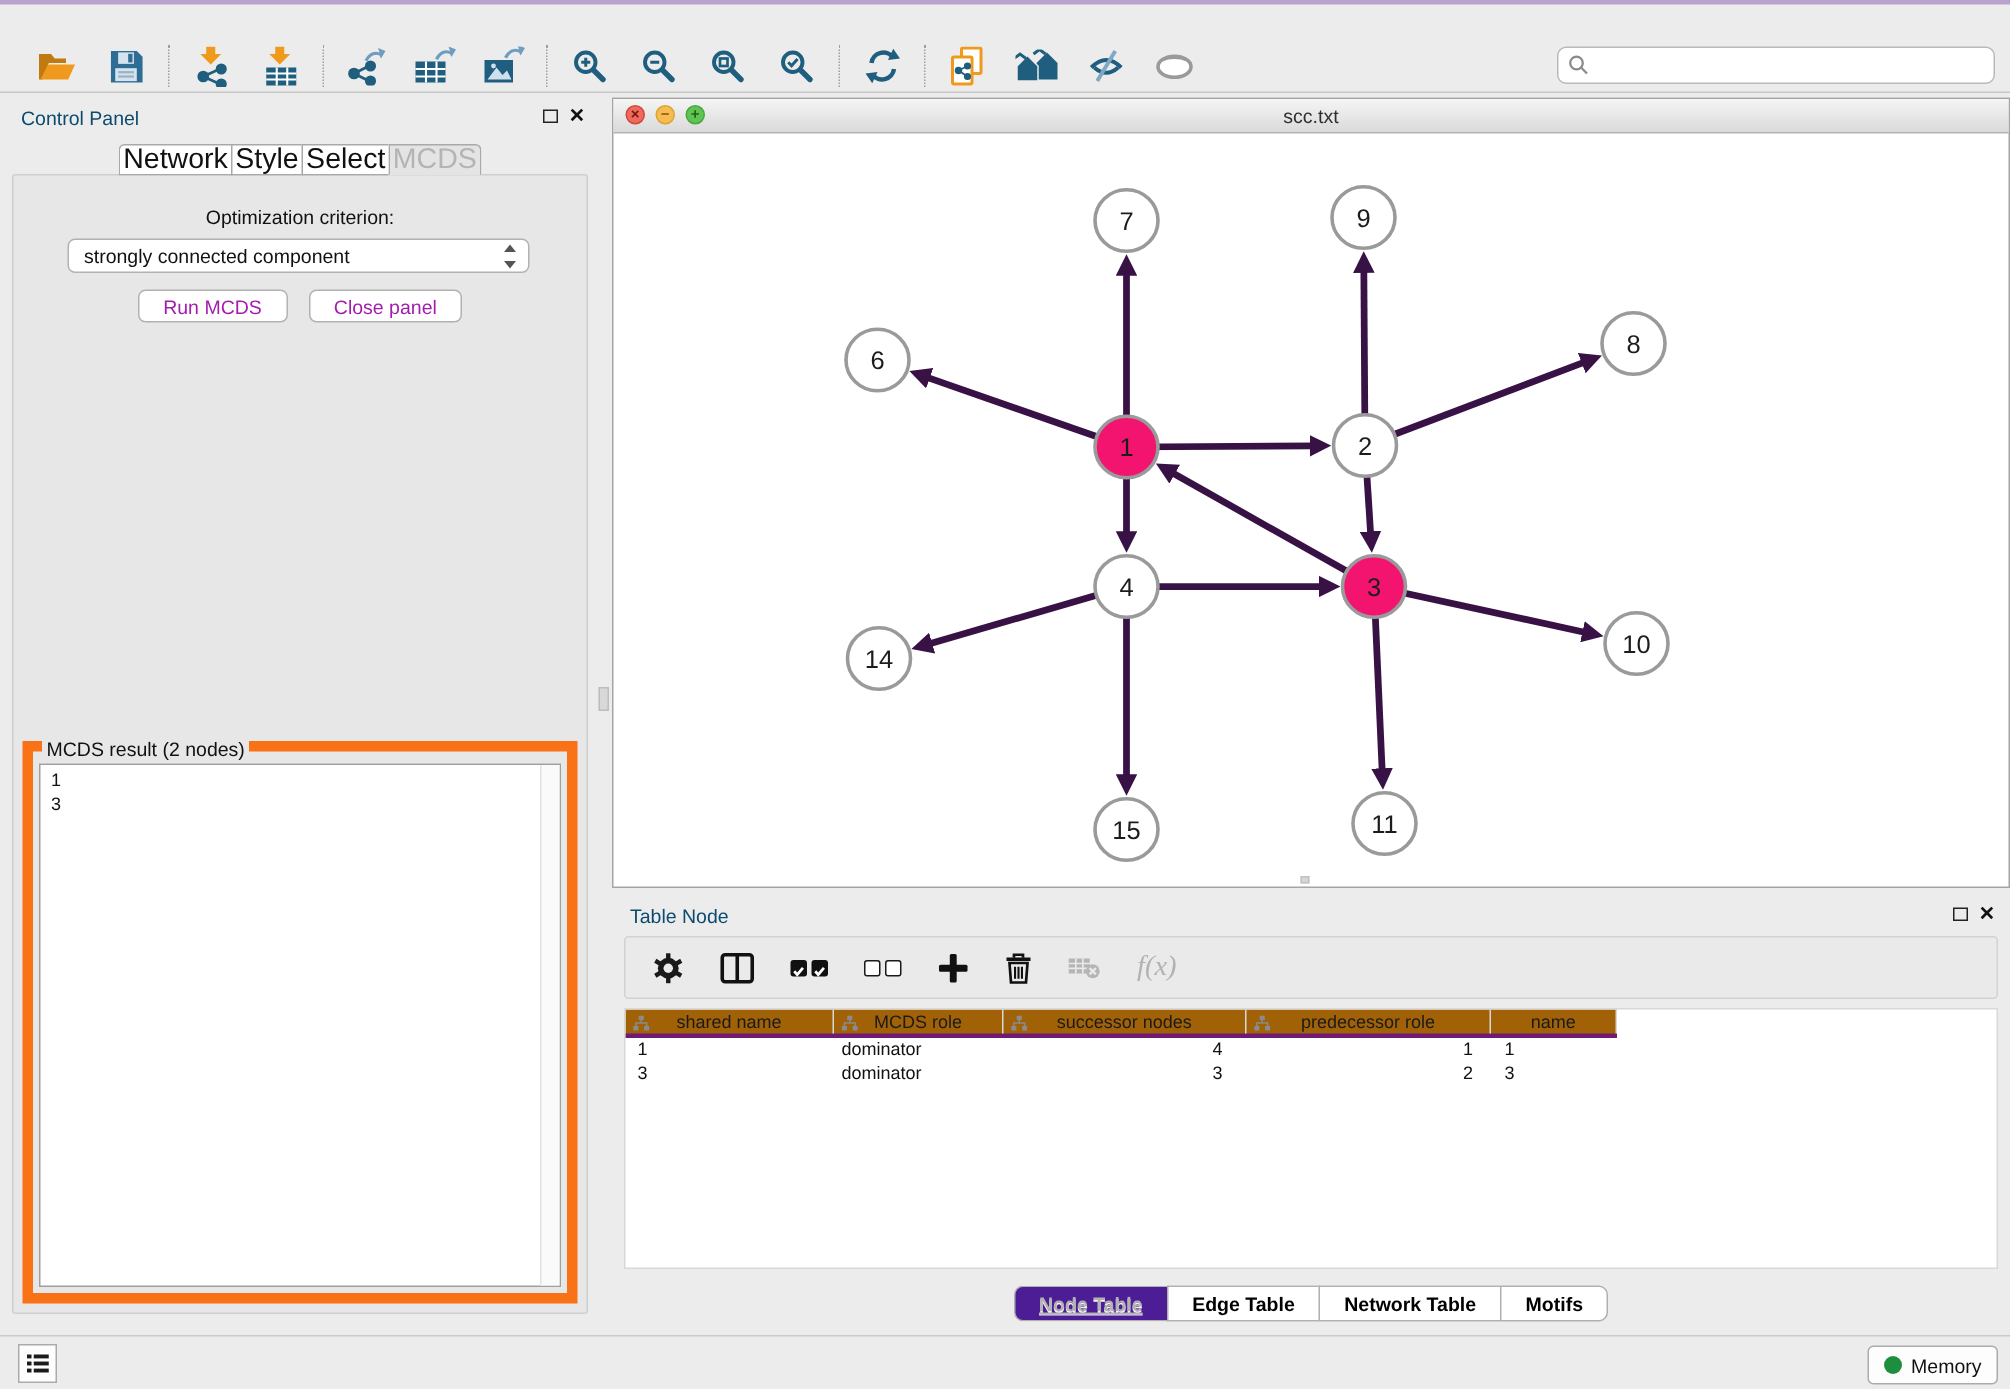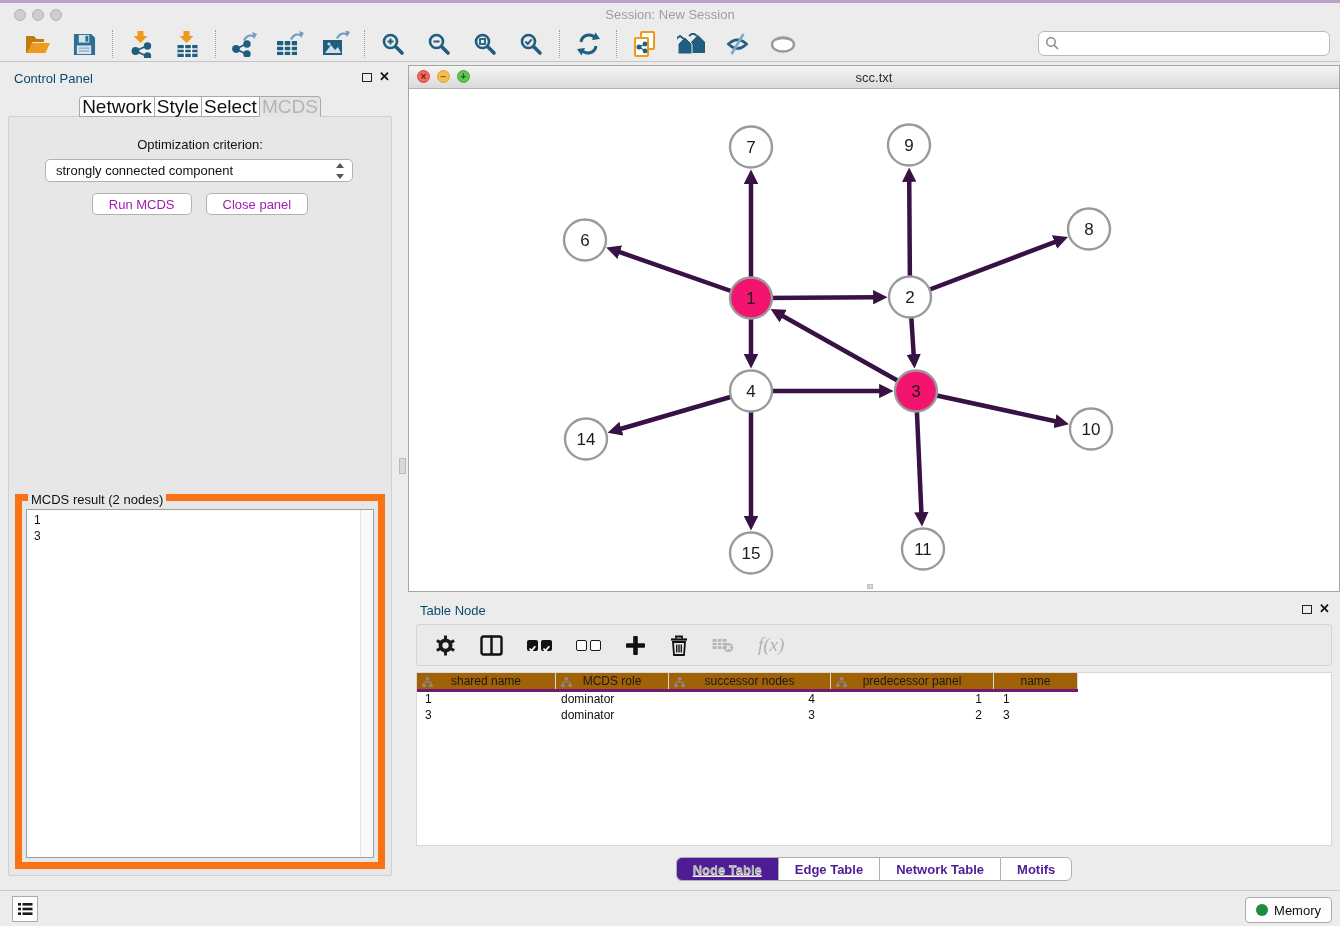--- a/index.html
+++ b/index.html
@@ -104,21 +104,21 @@
   .th:nth-child(4){ width:163px; } .th:nth-child(5){ width:84px; }
   .tr { display:flex; height:16px; width:661px; font-size:12px; color:#111; }
   .td { overflow:hidden; white-space:nowrap; }
   .td:nth-child(1){ width:139px; padding-left:8px; }
   .td:nth-child(2){ width:113px; padding-left:5px; }
   .td:nth-child(3){ width:162px; text-align:right; padding-right:16px; }
   .td:nth-child(4){ width:163px; text-align:right; padding-right:12px; }
   .td:nth-child(5){ width:84px; padding-left:9px; }
 
   #tp-tabs { position:absolute; left:0; right:0; top:263px; display:flex; justify-content:center; }
-  .tp-tab { height:24px; padding:0 16px; font-size:13px; background:#fff; color:#4c1d95;
+  .tp-tab { height:24px; padding:0 16px; font-size:13px; background:#fff; color:#000000;
      border:1px solid #b0b0b0; border-right:none; display:flex; align-items:center; font-weight:bold; }
   .tp-tab:first-child { border-radius:6px 0 0 6px; }
   .tp-tab:last-child { border-right:1px solid #b0b0b0; border-radius:0 6px 6px 0; }
   .tp-tab.active { background:#4c1d95; color:#b2b2b2; text-shadow:0 1px 0 #f2f2f2;text-decoration:underline; }
 
   
   #statusbar { position:absolute; left:0; top:890px; width:100%; height:36px; background:#ececec;
      border-top:1px solid #cacaca; }
   #task-list-button { position:absolute; left:12px; top:5px; width:26px; height:26px; background:#fdfdfd;
      border:1px solid #ababab; display:flex; align-items:center; justify-content:center; }
@@ -126,26 +126,20 @@
      border:1px solid #ababab; border-radius:4px; display:flex; align-items:center; gap:6px;
      padding:12px 10px; font-size:13px; color:#111; }
   #memory-dot { width:12px; height:12px; border-radius:50%; background:#1e8e3e; }
 </style>
 </head>
 <body>
 
 <div id="app">
 
   <div id="accent-strip"></div>
-  <div id="titlebar">
-    <span class="traffic-inactive" style="left:14px"></span>
-    <span class="traffic-inactive" style="left:32px"></span>
-    <span class="traffic-inactive" style="left:50px"></span>
-    <div id="main-title">Session: New Session</div>
-  </div>
 
   <div id="toolbar">
     <div class="tb-group">
       <span class="tb-btn">
         <svg width="26" height="23" viewBox="0 0 26 23">
             <path d="M1 3h8l2.5 3H19v3H7.5L3.5 20H1z" fill="#c07a10"></path>
             <path d="M7 10h18l-4.5 10H2z" fill="#ef9a1d"></path>
           </svg>
       </span>
       <span class="tb-btn">
@@ -502,21 +496,21 @@
               </svg></span>
           <span>successor nodes</span>
         </div>
         <div class="th">
           <span class="tree-ic"><svg width="11" height="11" viewBox="0 0 11 11">
                 <rect x="3.8" y="0" width="3.4" height="3" fill="#8b8b8b"></rect>
                 <rect x="0.2" y="7" width="3.4" height="3" fill="#8b8b8b"></rect>
                 <rect x="7.4" y="7" width="3.4" height="3" fill="#8b8b8b"></rect>
                 <path d="M5.5 3v2 M1.9 7V5h7.2v2" stroke="#8b8b8b" fill="none"></path>
               </svg></span>
-          <span>predecessor panel</span>
+          <span>predecessor role</span>
         </div>
         <div class="th">
           <span>name</span>
         </div>
       </div>
       <div class="tr">
         <div class="td">1</div>
         <div class="td">dominator</div>
         <div class="td">4</div>
         <div class="td">1</div>

